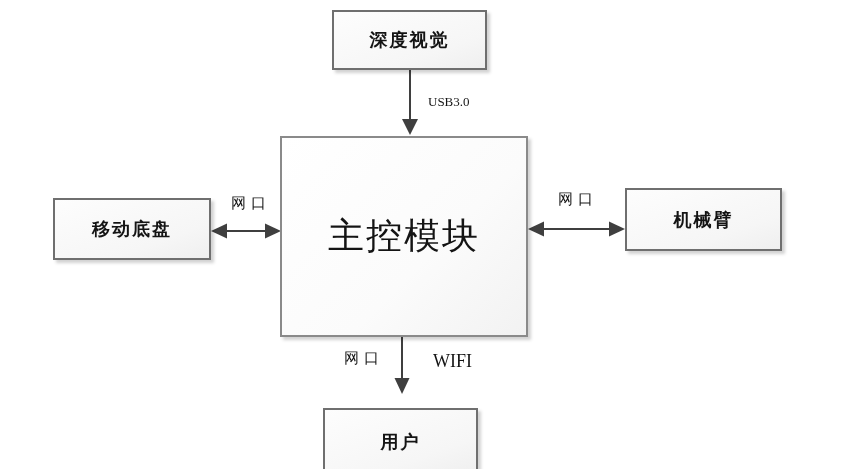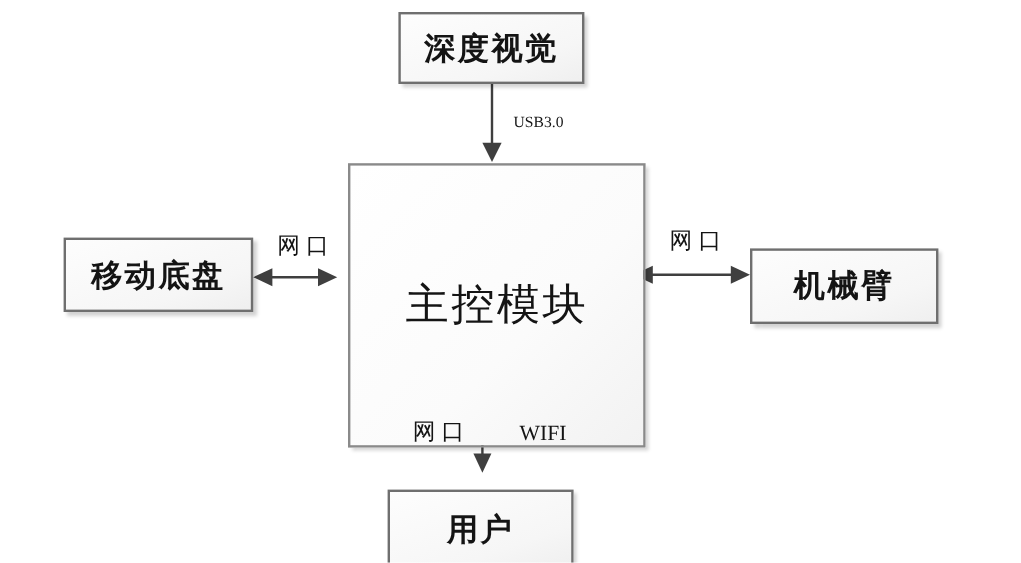--- a/index.html
+++ b/index.html
@@ -27,36 +27,36 @@
     box-sizing: border-box;
     border: 2px solid #6f6f6f;
     background: linear-gradient(160deg, #fdfdfd 0%, #f6f6f6 70%, #efefef 100%);
     box-shadow: 3px 3px 3px rgba(0,0,0,0.18);
     display: flex;
     align-items: center;
     justify-content: center;
   }
   .node-label {
     font-weight: bold;
-    font-size: 26px;
+    font-size: 18px;
     letter-spacing: 2px;
     white-space: nowrap;
   }
   .node-depth-vision   { left: 332px; top: 10px;  width: 155px; height: 60px; }
-  .node-main-control   { left: 290px; top: 136px; width: 248px; height: 237px;
+  .node-main-control   { left: 280px; top: 136px; width: 248px; height: 201px;
                          border-color: #8a8a8a;
                          background: linear-gradient(135deg, #ffffff 0%, #fbfbfb 60%, #f2f2f2 100%); }
   .node-main-control .node-label { font-weight: normal; font-size: 36px; letter-spacing: 2px; }
   .node-mobile-chassis { left: 53px;  top: 198px; width: 158px; height: 62px; text-align: center; }
-  .node-robotic-arm    { left: 625px; top: 207px; width: 157px; height: 63px; }
+  .node-robotic-arm    { left: 625px; top: 188px; width: 157px; height: 63px; }
   .node-user           { left: 323px; top: 408px; width: 155px; height: 67px; }
 
   .edge-label {
     position: absolute;
-    font-size: 19px;
+    font-size: 15px;
     white-space: nowrap;
     line-height: 1;
   }
   .edge-label.cn { letter-spacing: 5px; }
   .label-usb       { left: 428px; top: 95px;  font-size: 13px; }
   .label-net-left  { left: 231px; top: 196px; }
   .label-net-right { left: 558px; top: 192px; }
   .label-net-bottom{ left: 344px; top: 351px; }
   .label-wifi      { left: 433px; top: 352px; font-size: 18px; }
 </style>

